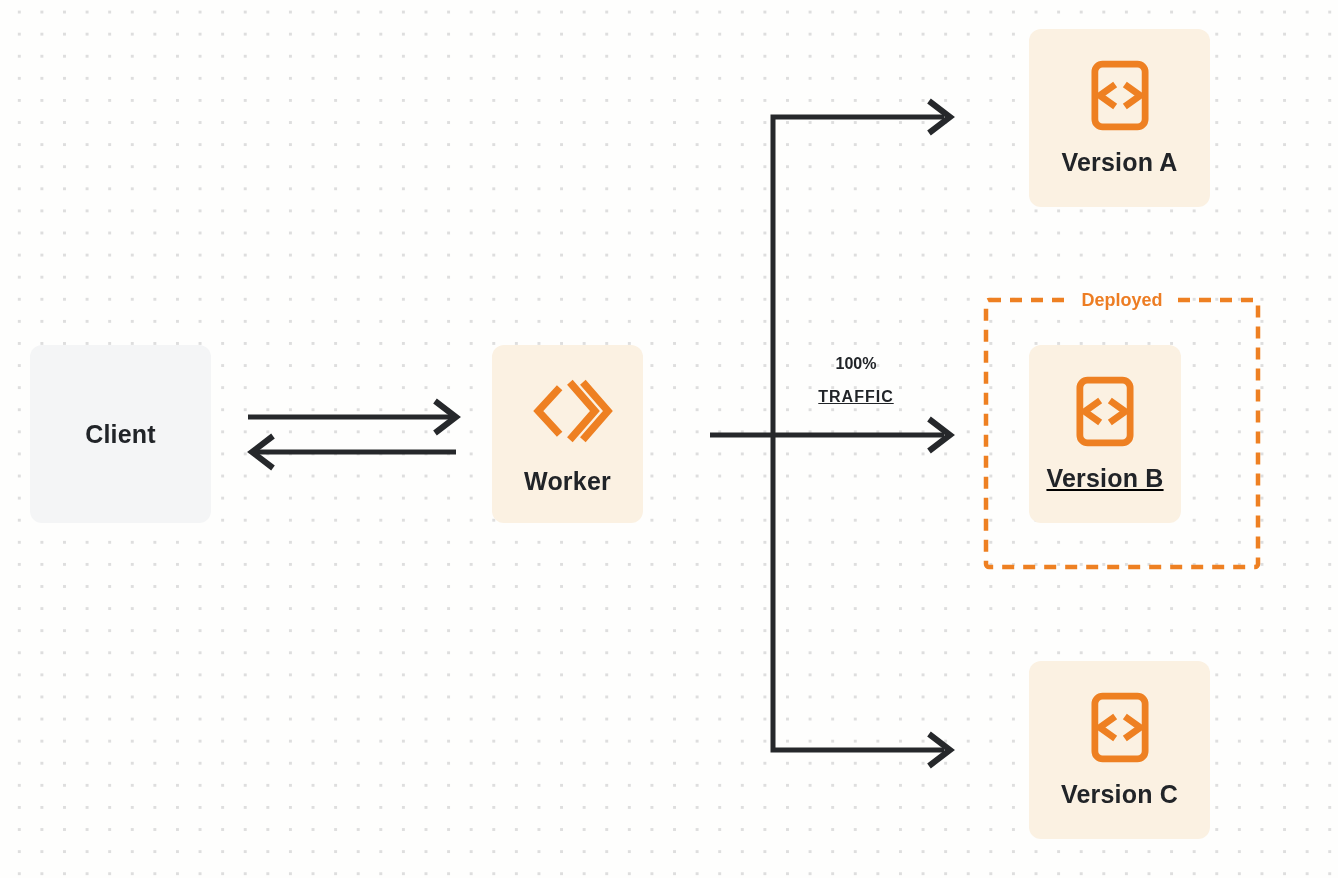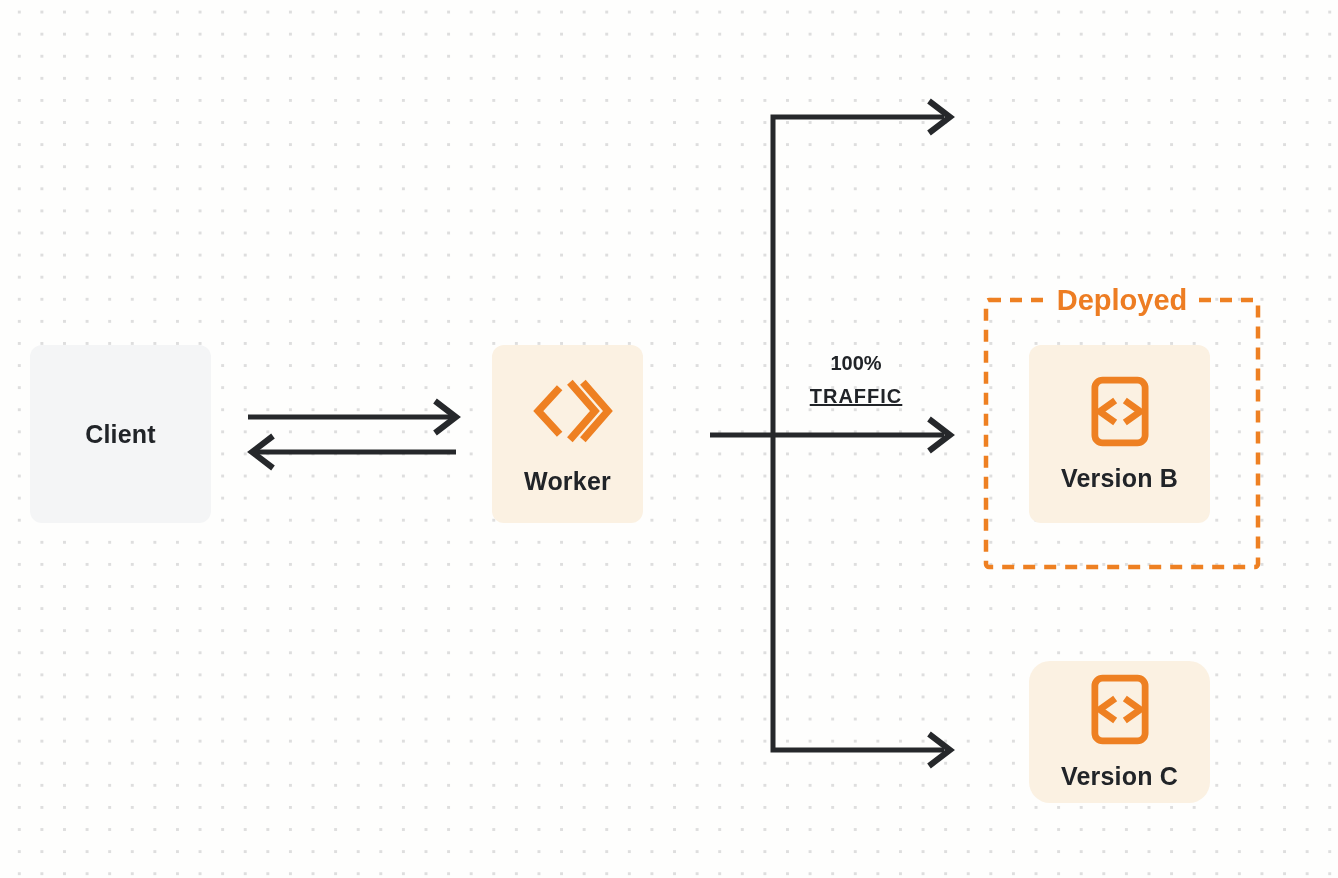--- a/index.html
+++ b/index.html
@@ -54,48 +54,48 @@
   .node-label {
     font-size: 25px;
     font-weight: 700;
     color: #212428;
     letter-spacing: 0.2px;
     white-space: nowrap;
   }
   #node-client   { left: 30px;  top: 345px; width: 181px; height: 178px; }
   #node-worker   { left: 492px; top: 345px; width: 151px; height: 178px; }
   #node-version-a{ left: 1029px; top: 29px;  width: 181px; height: 178px; }
-  #node-version-b{ left: 1029px; top: 345px; width: 181px; height: 178px; }
-  #node-version-c{ left: 1029px; top: 661px; width: 181px; height: 142px; border-radius: 21px; }
+  #node-version-b{ left: 1029px; top: 345px; width: 152px; height: 178px; text-decoration: underline; }
+  #node-version-c{ left: 1029px; top: 661px; width: 181px; height: 178px; }
 
   .icon-stroke {
     stroke: #EE8022;
     fill: none;
     stroke-linejoin: miter;
     stroke-linecap: butt;
   }
   #traffic-label {
     position: absolute;
     left: 856px;
     top: 347px;
     transform: translateX(-50%);
     text-align: center;
-    font-size: 20px;
+    font-size: 16px;
     font-weight: 700;
     color: #212428;
     line-height: 33px;
     white-space: nowrap;
   }
   #traffic-label .traffic-word { letter-spacing: 1px; text-decoration: underline; }
   #deployed-label {
     position: absolute;
     left: 1122px;
     top: 300px;
     transform: translate(-50%, -50%);
-    font-size: 29px;
+    font-size: 18px;
     font-weight: 700;
     color: #ED7D23;
     background: #FEFEFD;
     padding: 2px 11px;
     white-space: nowrap;
   }
 </style>
 </head>
 <body>
 
@@ -137,20 +137,28 @@
 
   <div class="node node--cream" id="node-worker">
     <svg width="92" height="78" viewBox="0 0 94 84">
       <polyline class="icon-stroke" stroke-width="8" points="38,17 15,42 38,67"></polyline>
       <polyline class="icon-stroke" stroke-width="8" points="49,11 76,42 49,73"></polyline>
       <polyline class="icon-stroke" stroke-width="8" points="63,11 90,42 63,73"></polyline>
     </svg>
     <div class="node-label">Worker</div>
   </div>
 
+  <div class="node node--cream" id="node-version-a">
+    <svg width="58" height="71" viewBox="0 0 60 73">
+      <rect class="icon-stroke" stroke-width="7" x="4" y="4" width="52" height="65" rx="8"></rect>
+      <polyline class="icon-stroke" stroke-width="7" points="25,25 9,36.5 25,48"></polyline>
+      <polyline class="icon-stroke" stroke-width="7" points="35,25 51,36.5 35,48"></polyline>
+    </svg>
+    <div class="node-label">Version A</div>
+  </div>
 
   <div class="node node--cream" id="node-version-b">
     <svg width="58" height="71" viewBox="0 0 60 73">
       <rect class="icon-stroke" stroke-width="7" x="4" y="4" width="52" height="65" rx="8"></rect>
       <polyline class="icon-stroke" stroke-width="7" points="25,25 9,36.5 25,48"></polyline>
       <polyline class="icon-stroke" stroke-width="7" points="35,25 51,36.5 35,48"></polyline>
     </svg>
     <div class="node-label">Version B</div>
   </div>
 

